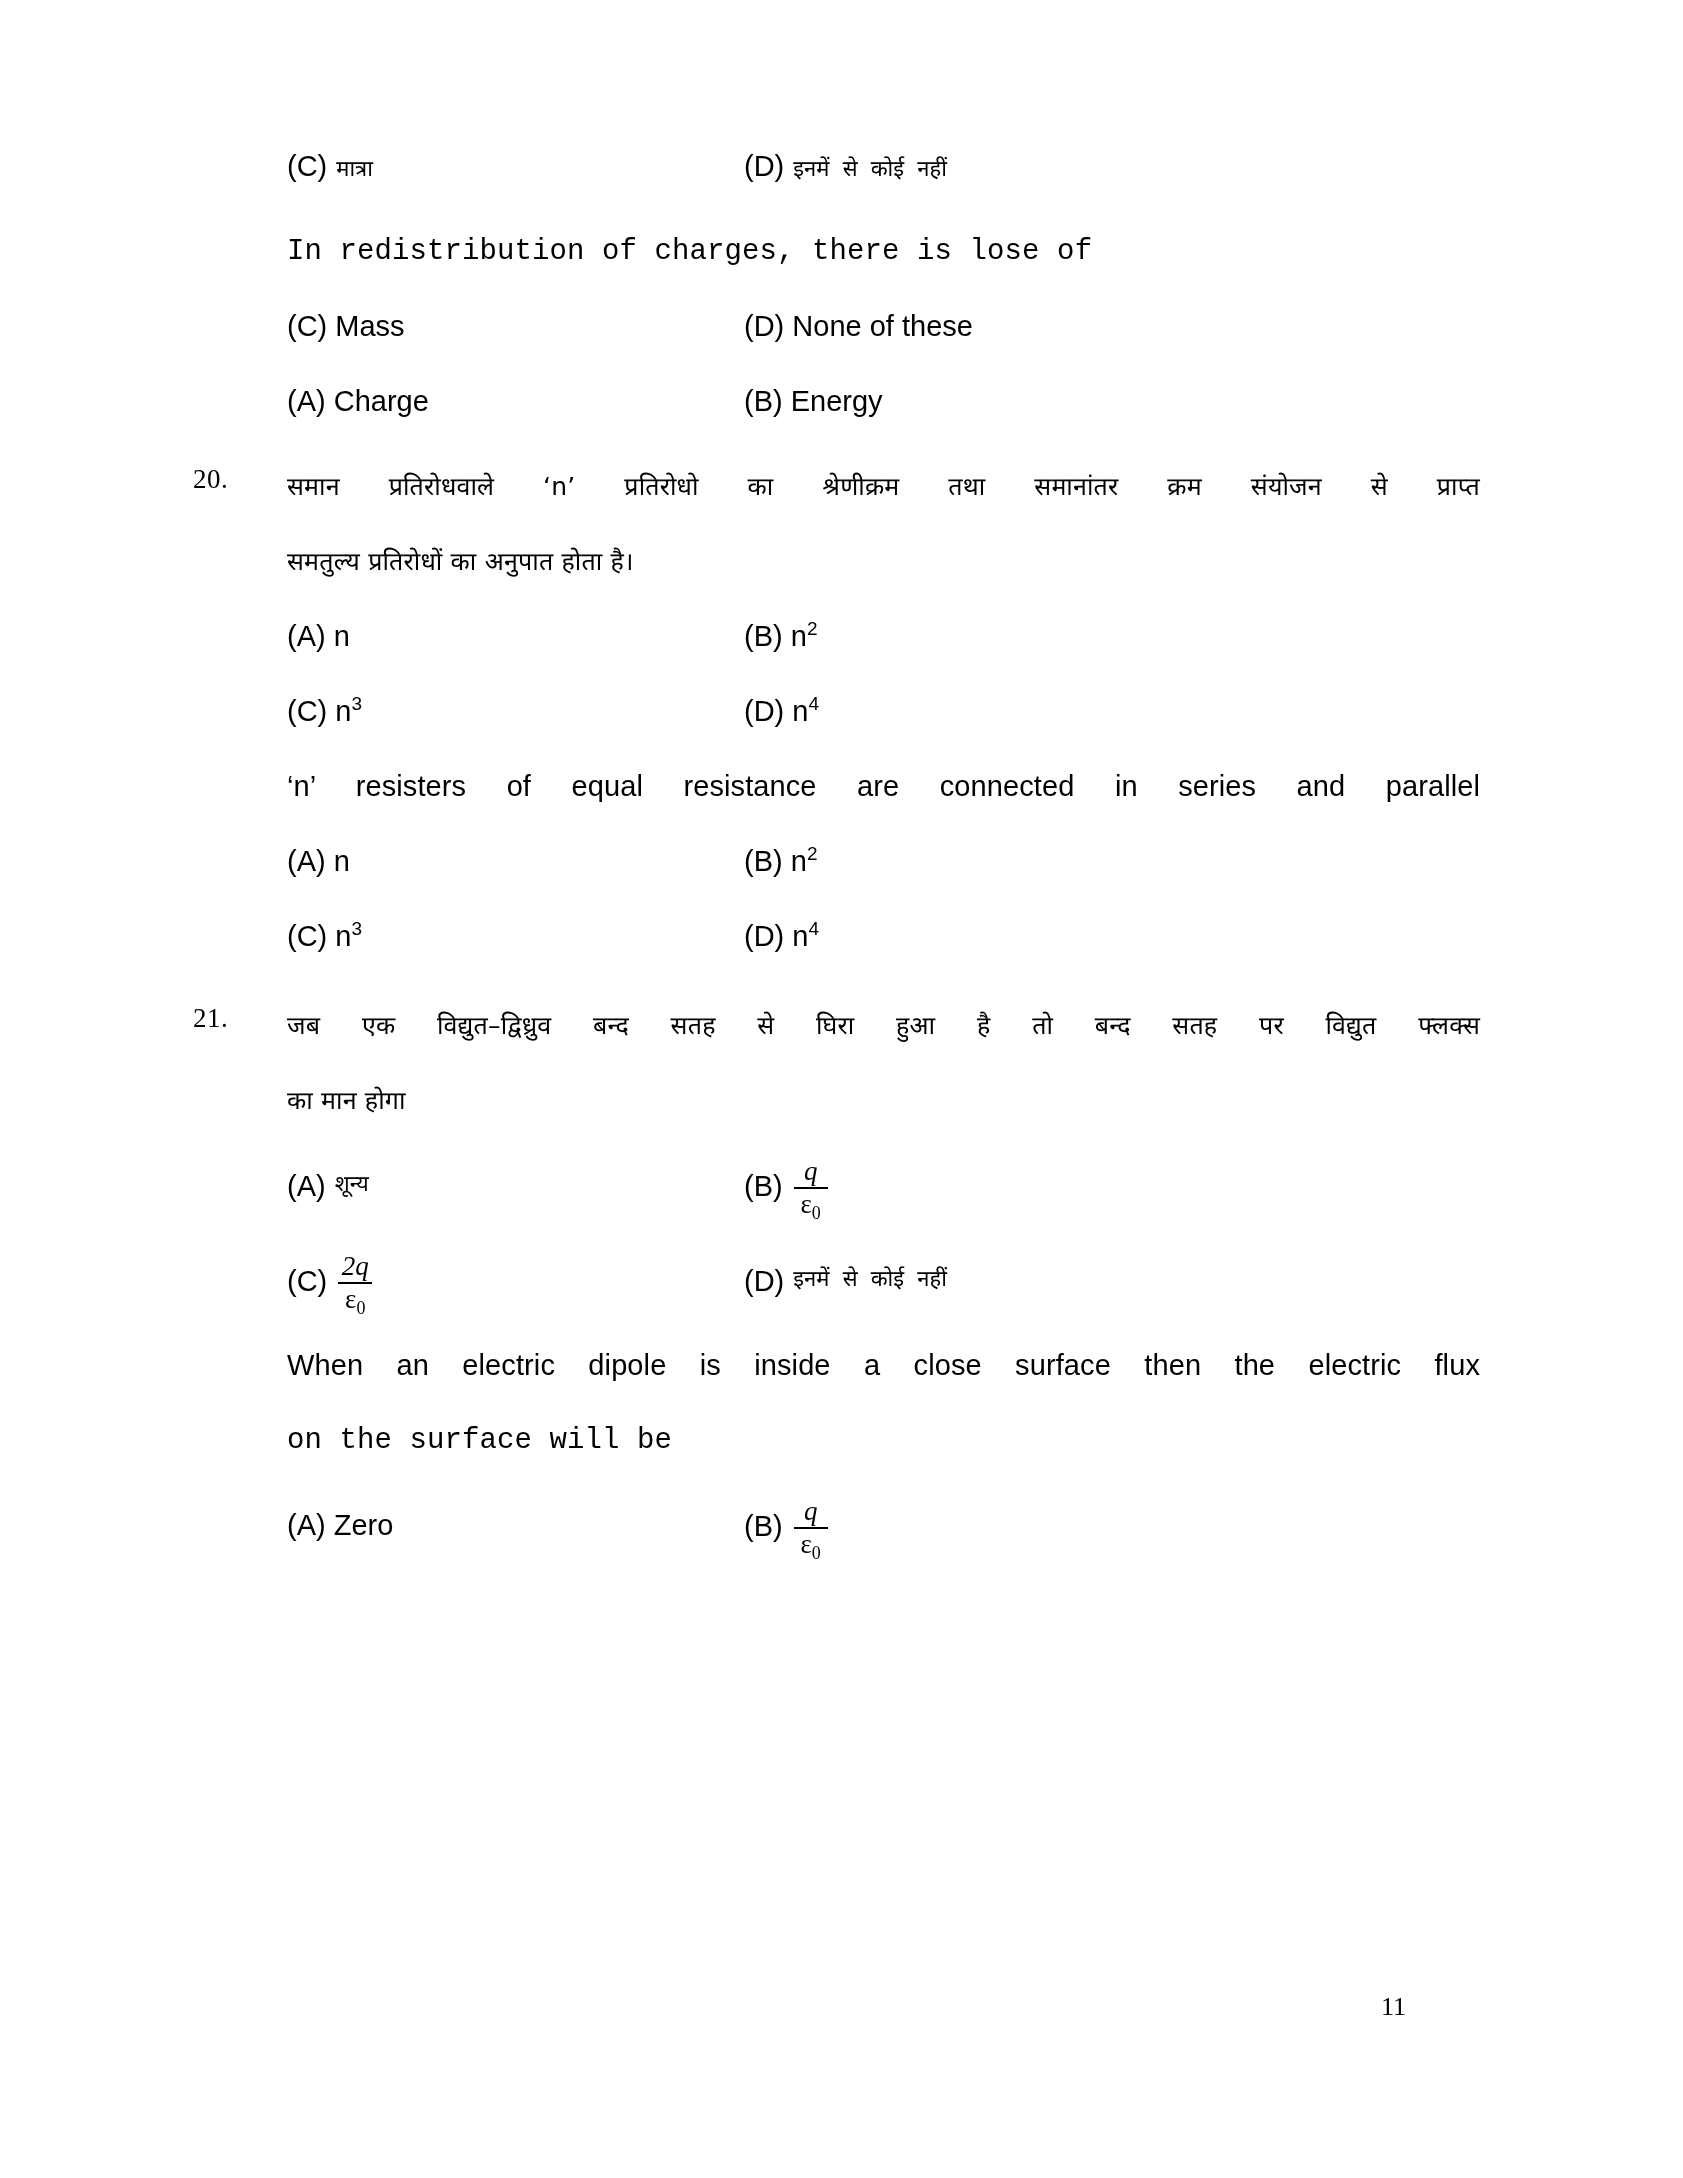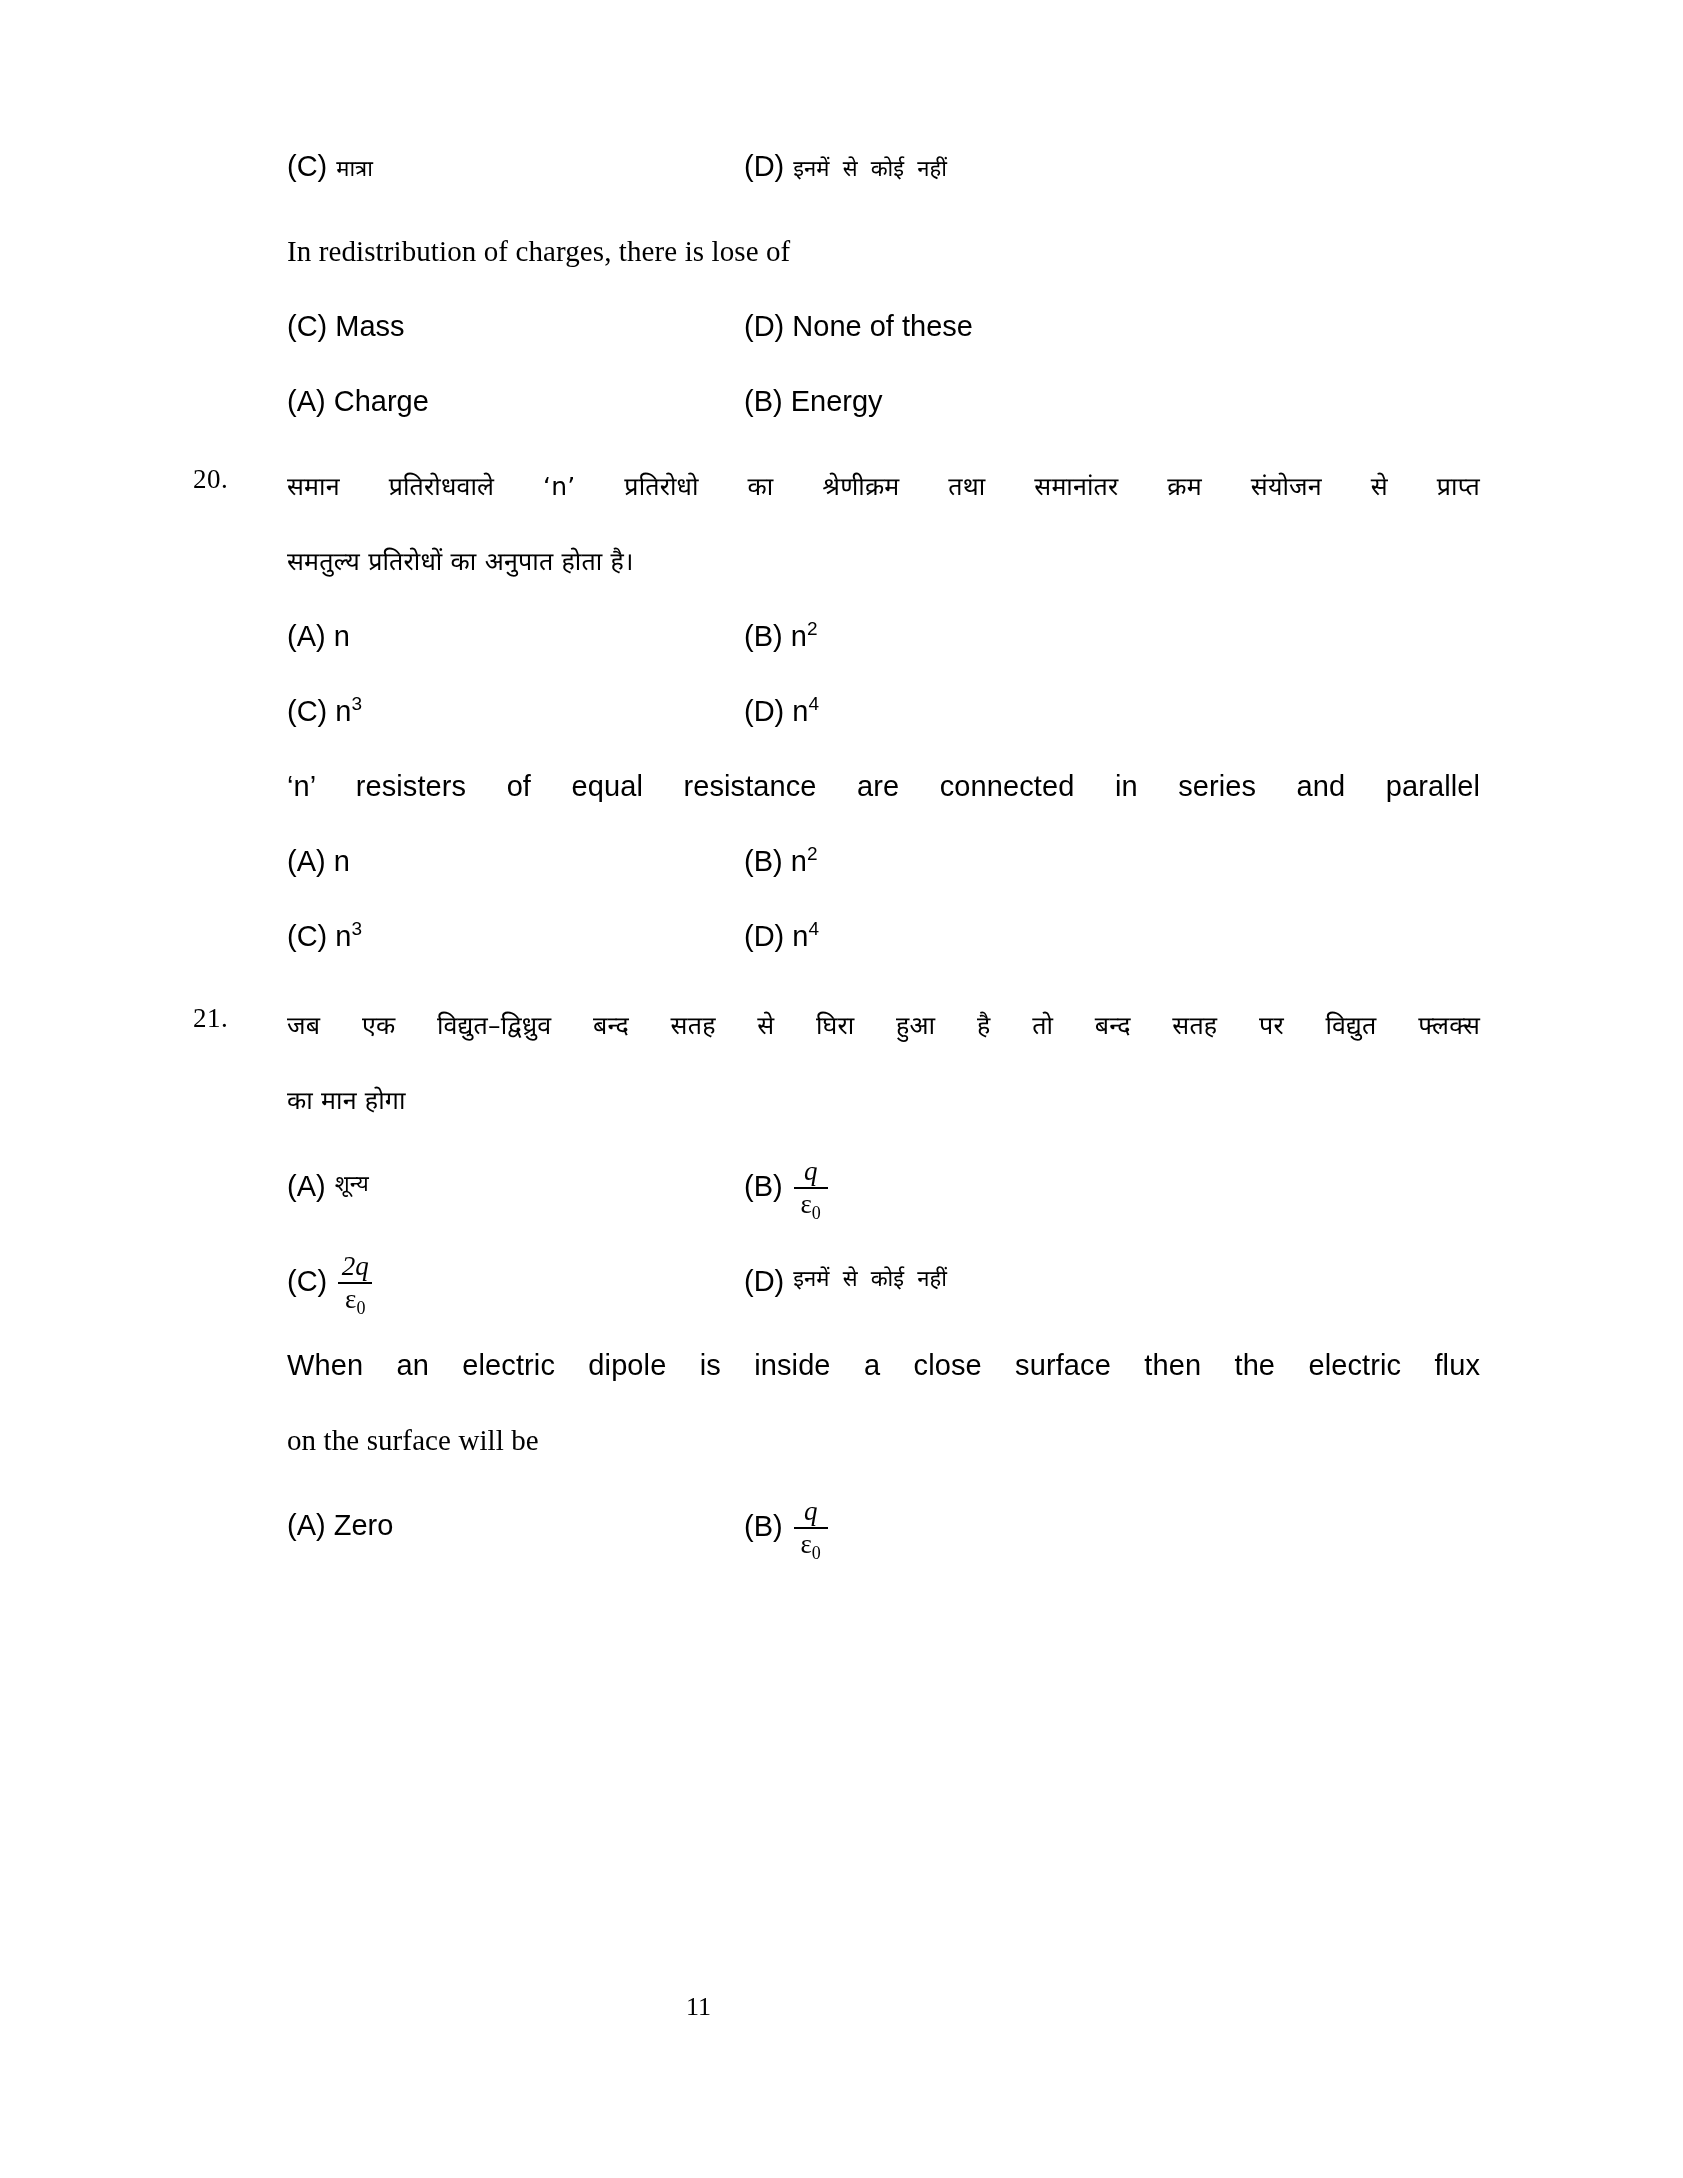--- a/index.html
+++ b/index.html
@@ -56,21 +56,21 @@
     font-size: 25px;
     line-height: 75px;
     text-align: justify;
     text-align-last: justify;
     letter-spacing: 0.2px;
   }
   .hi-just.last { text-align: left; text-align-last: left; }
 
   
   .en {
-    font-family: Liberation Serif, serif;
+    font-family: Liberation Mono, monospace;
     font-size: 29px;
     line-height: 75px;
     letter-spacing: 0.1px;
   }
   .en-just {
     font-family: "Liberation Sans", sans-serif;
     font-size: 29px;
     line-height: 75px;
     text-align: justify;
     text-align-last: justify;
@@ -161,24 +161,24 @@
   .opt.frac-opt .opt-label { line-height: 1; align-self: center; position: relative; top: 1px; }
 
   
   .sp-6  { height: 6px; }
   .sp-10 { height: 10px; }
   .sp-14 { height: 14px; }
 
   
   .footer {
     position: absolute;
-    left: 0;
+    left: 9px;
     top: 1992px;
     width: 1397px;
-    text-align: center;
+    text-align: right;
     font-family: "Liberation Serif", serif;
     font-size: 26px;
   }
 </style>
 </head>
 <body>
 
 <div class="page">
   <div class="content">
 

